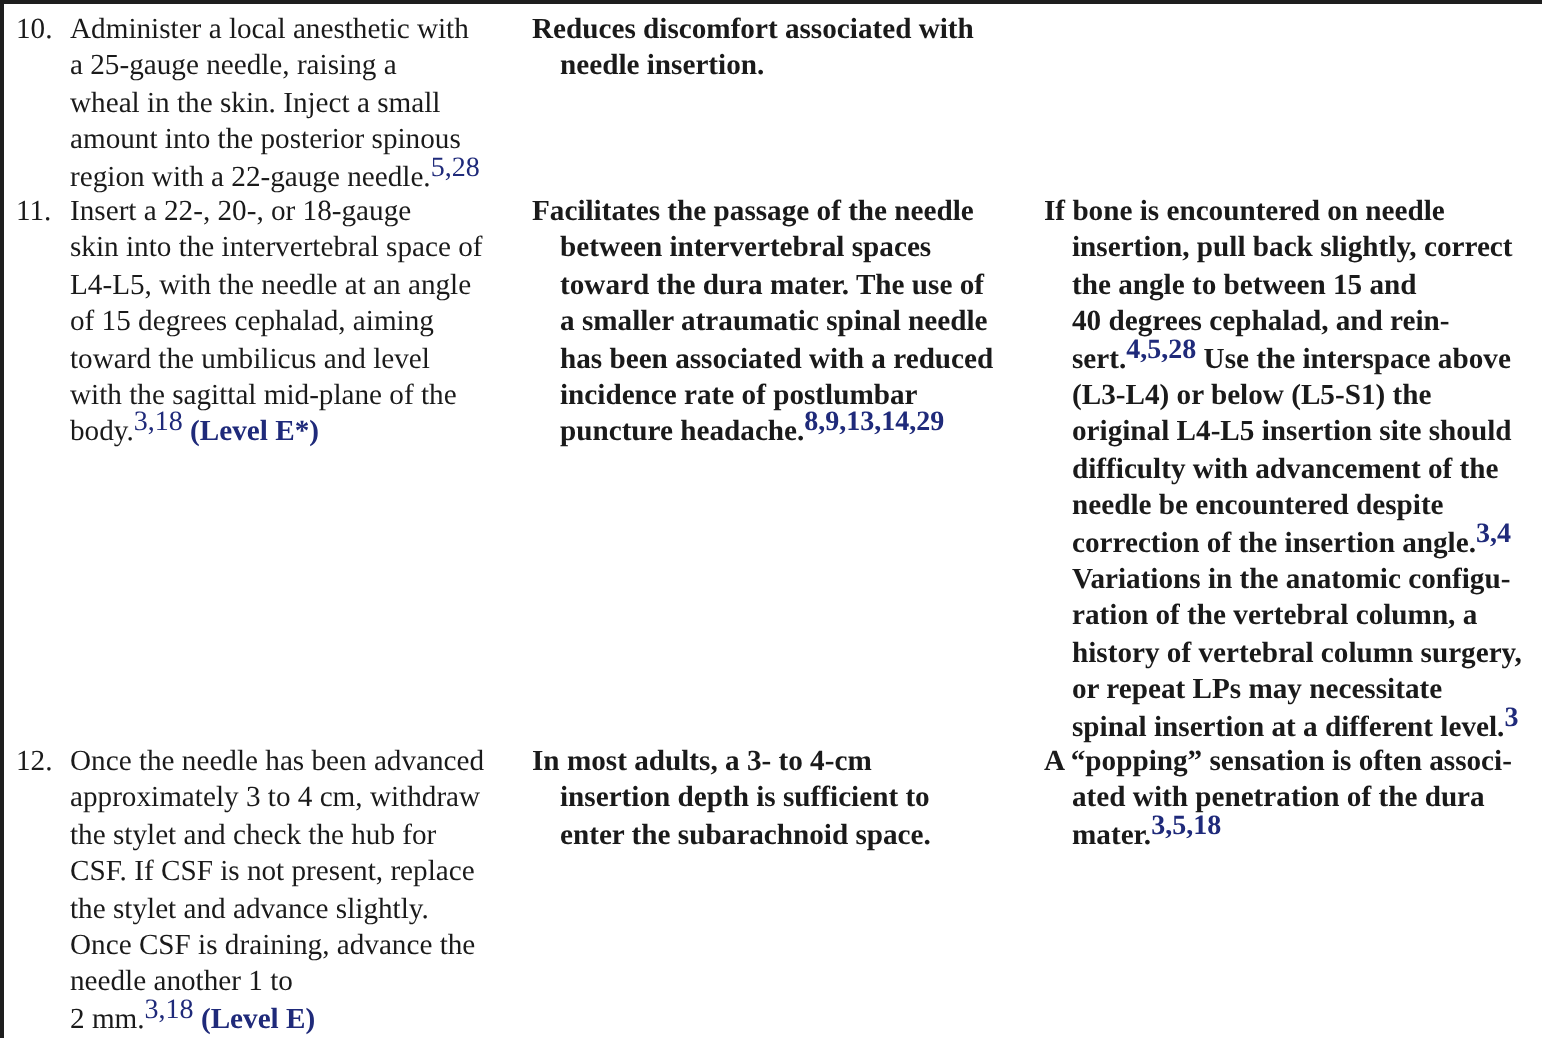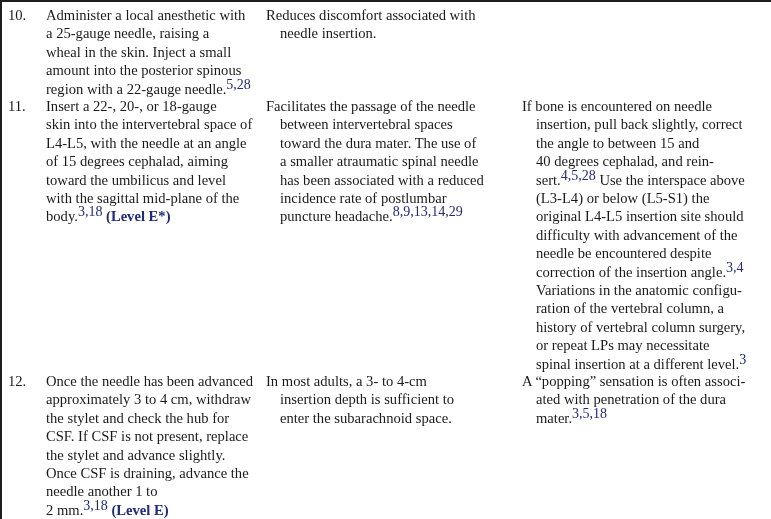--- a/index.html
+++ b/index.html
@@ -22,36 +22,36 @@
       left: 0; top: 0;
       width: 771px; height: 519px;
       border-top: 2px solid #1e1e1e;
       border-left: 2px solid #1e1e1e;
       box-sizing: border-box;
     }
     .cell {
       position: absolute;
       padding-left: 14px;
       text-indent: -14px;
+      font-weight: bold;
     }
     .step {
       position: absolute;
       left: 8px;
       width: 240px;
     }
     .step .num {
       display: inline-block;
       width: 27px;
     }
     .step .body {
       position: absolute;
       left: 27px;
       top: 0;
       width: 225px;
-      margin-left: 11px;
     }
     .col2 { left: 266px; width: 232px; }
     .col3 { left: 522px; width: 246px; }
     sup {
       font-size: 14px;
       line-height: 0;
       color: #1f2a7a;
       vertical-align: 5px;
     }
     .level {

